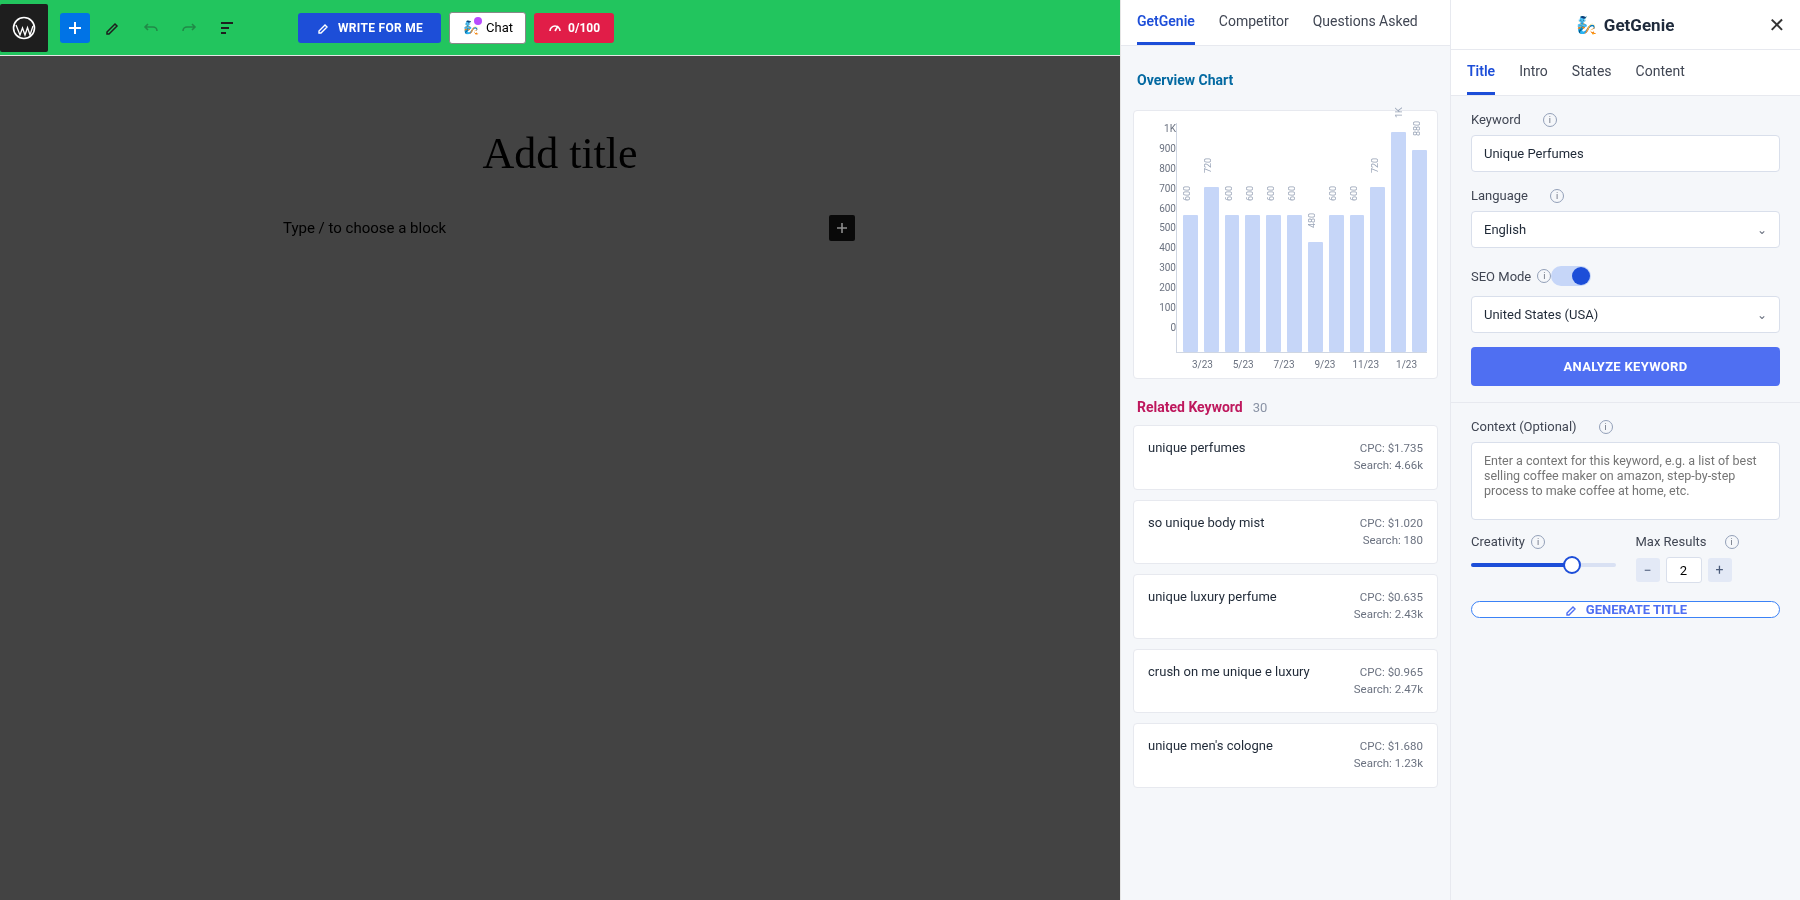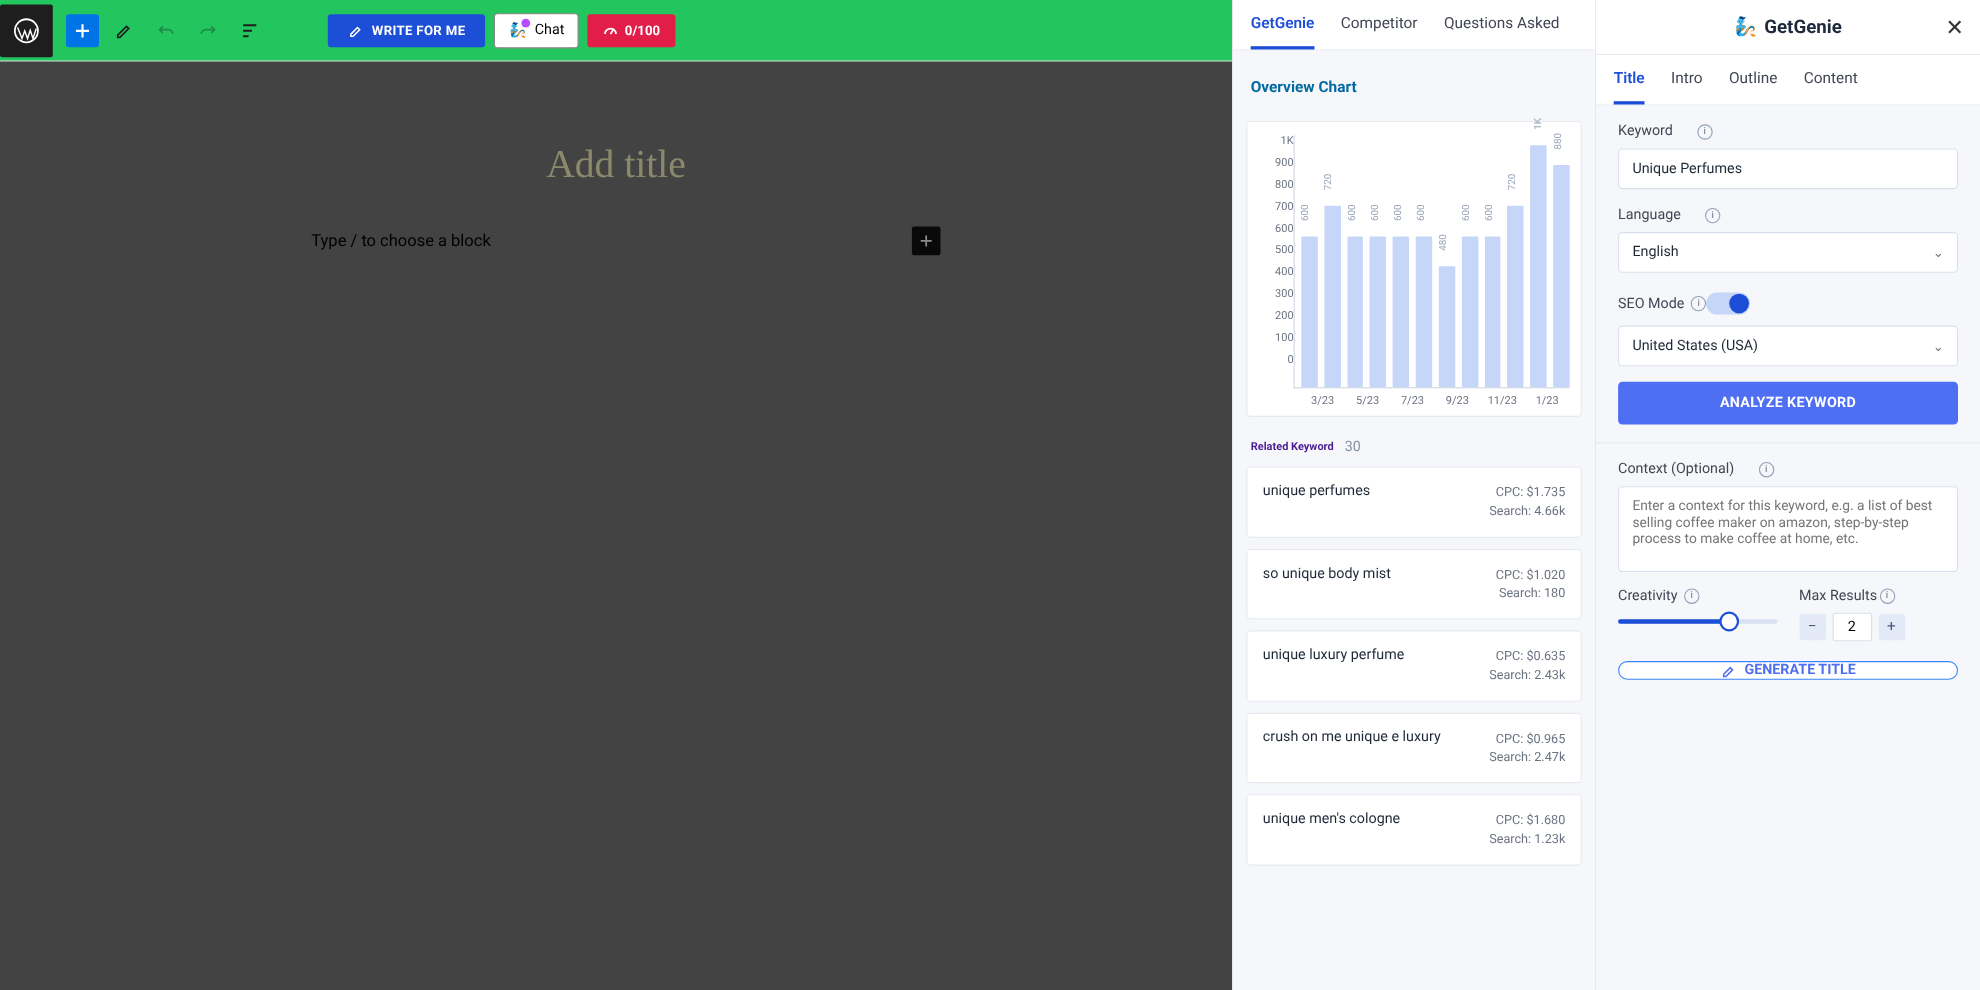--- a/index.html
+++ b/index.html
@@ -10,21 +10,21 @@
 .btn-blue { background: #0073e6; color: #fff; border: none; width: 30px; height: 30px; border-radius: 3px; display: flex; align-items: center; justify-content: center; cursor: pointer; font-size: 16px; }
 .tb-icon { width: 30px; height: 30px; display: flex; align-items: center; justify-content: center; color: #2e2e2e; cursor: pointer; }
 .tb-icon.dim { opacity: .35 }
 .write-btn { background: #1d4ed8; color: #fff; border: none; padding: 8px 18px; border-radius: 3px; font-size: 12px; font-weight: 700; letter-spacing: .3px; display: flex; align-items: center; gap: 8px; cursor: pointer; }
 .chat-btn { background: #fff; border: 1px solid #888; padding: 6px 12px; border-radius: 3px; font-size: 13px; display: flex; align-items: center; gap: 6px; cursor: pointer; }
 .chat-icon-sm { position: relative; width: 18px; height: 18px; display: inline-flex; align-items: center; justify-content: center; }
 .chat-icon-sm::after { content:""; position:absolute; top:-2px; right:-2px; width:8px; height:8px; background:#b84cff; border-radius:50%; }
 .score-btn { background: #e11d48; color: #fff; border: none; padding: 8px 14px; border-radius: 3px; font-size: 12px; font-weight: 700; display: flex; align-items: center; gap: 6px; cursor: pointer; }
 .editor-canvas { flex: 1; background: #7a7a7a; position: relative; }
 .editor-page { position: absolute; left: 50%; transform: translateX(-50%); top: 0; width: 100%; height: 100%; display: flex; flex-direction: column; align-items: center; padding-top: 72px; }
-.title-ph { font-size: 36px; color: #fef9c3; font-family: Georgia, serif; }
+.title-ph { font-size: 44px; color: #000000; font-family: Georgia, serif; }
 .block-ph-row { width: 590px; display: flex; justify-content: space-between; align-items: center; margin-top: 36px; }
 .block-ph { font-size: 15px; color: #000000; margin-left: 18px; }
 .add-block { width: 26px; height: 26px; background: #111; color: #fff; display: flex; align-items: center; justify-content: center; border-radius: 2px; cursor: pointer; font-size: 16px; }
 .editor-overlay { position:absolute; inset:0; background:rgba(0,0,0,.45); }
 
 
 .panels { width: 680px; display:flex; background:#fff; border-left:1px solid #e5e5e5; }
 .panel-kw { width: 330px; display:flex; flex-direction:column; background:#f5f7fa; border-right:1px solid #e7e9ef; }
 .panel-gen { flex:1; display:flex; flex-direction:column; background:#f5f7fa; }
 .panel-top { height:50px; background:#fff; display:flex; align-items:center; justify-content:center; border-bottom:1px solid #e7e9ef; position:relative; }
@@ -43,21 +43,21 @@
 .chart-area { display:flex; height:230px; }
 .y-axis { display:flex; flex-direction:column; justify-content:space-between; align-items:flex-end; width:32px; font-size:10px; color:#6b7280; padding-bottom:20px; }
 .bars-wrap { flex:1; display:flex; flex-direction:column; }
 .bars { flex:1; display:flex; align-items:flex-end; gap:6px; padding-left:6px; border-left:1px solid #cfd6e2; border-bottom:1px solid #cfd6e2; position:relative; }
 .bar { flex:1; background:#c6d6f8; position:relative; border-radius:1px; }
 .bar .lbl { position:absolute; top:-14px; left:50%; transform:translateX(-50%) rotate(-90deg); transform-origin:left top; font-size:9px; color:#9aa5b8; white-space:nowrap; }
 .x-axis { display:flex; justify-content:space-between; padding:6px 0 0 38px; font-size:10px; color:#6b7280; }
 .x-axis span { flex:1; text-align:center; }
 
 .related-head { display:flex; align-items:center; gap:10px; padding:20px 16px 10px; }
-.related-head .t { font-size:10px; font-weight:700; color:#4c1d95; }
+.related-head .t { font-size:14px; font-weight:700; color:#be185d; }
 .related-head .c { font-size:13px; color:#8a93a5; }
 .kw-card { background:#fff; border:1px solid #e7e9ef; border-radius:4px; margin:0 12px 10px; padding:14px 14px; display:flex; justify-content:space-between; font-size:13px; color:#1f2937; }
 .kw-card .meta { text-align:right; font-size:11.5px; color:#6b7280; line-height:1.5; }
 
 
 .field-lbl { font-size:13px; color:#404653; padding:16px 20px 8px; display:flex; align-items:flex-end; gap:22px; }
 .info-i { width:14px; height:14px; border:1px solid #93a0b8; border-radius:50%; font-size:9px; color:#6b7280; display:inline-flex; align-items:center; justify-content:center; }
 .input { margin:0 20px; background:#fff; border:1px solid #d9dfeb; border-radius:4px; padding:10px 12px; font-size:13px; color:#1f2937; width:calc(100% - 40px); }
 .select { margin:0 20px; background:#fff; border:1px solid #d9dfeb; border-radius:4px; padding:10px 12px; font-size:13px; color:#1f2937; display:flex; justify-content:space-between; align-items:center; cursor:pointer; }
 .chev { font-size:12px; color:#6b7280; }
@@ -259,21 +259,21 @@
     <div class="panel-top">
       <div class="logo">
         <span>🧞</span>
         <span>GetGenie</span>
       </div>
       <div class="close">✕</div>
     </div>
     <div class="tabs">
       <div class="tab active">Title</div>
       <div class="tab">Intro</div>
-      <div class="tab">Outline</div>
+      <div class="tab">States</div>
       <div class="tab">Content</div>
     </div>
 
     <div class="field-lbl">
       <span>Keyword</span>
         <span class="info-i">i</span>
     </div>
     <input class="input" value="Unique Perfumes" style="">
 
     <div class="field-lbl">
@@ -315,21 +315,21 @@
         <div style="font-size:13px;color:#404653;display:flex;align-items:center;gap:6px">
           <span>Creativity</span>
             <span class="info-i">i</span>
         </div>
         <div class="slider">
             <div class="fill"></div>
             <div class="thumb"></div>
           </div>
       </div>
       <div>
-        <div style="font-size:13px;color:#404653;display:flex;align-items:center;gap:2px">
+        <div style="font-size:13px;color:#404653;display:flex;align-items:center;gap:18px">
           <span>Max Results</span>
             <span class="info-i">i</span>
         </div>
         <div class="stepper">
           <button>−</button>
           <input value="2" style="">
           <button>+</button>
         </div>
       </div>
     </div>

